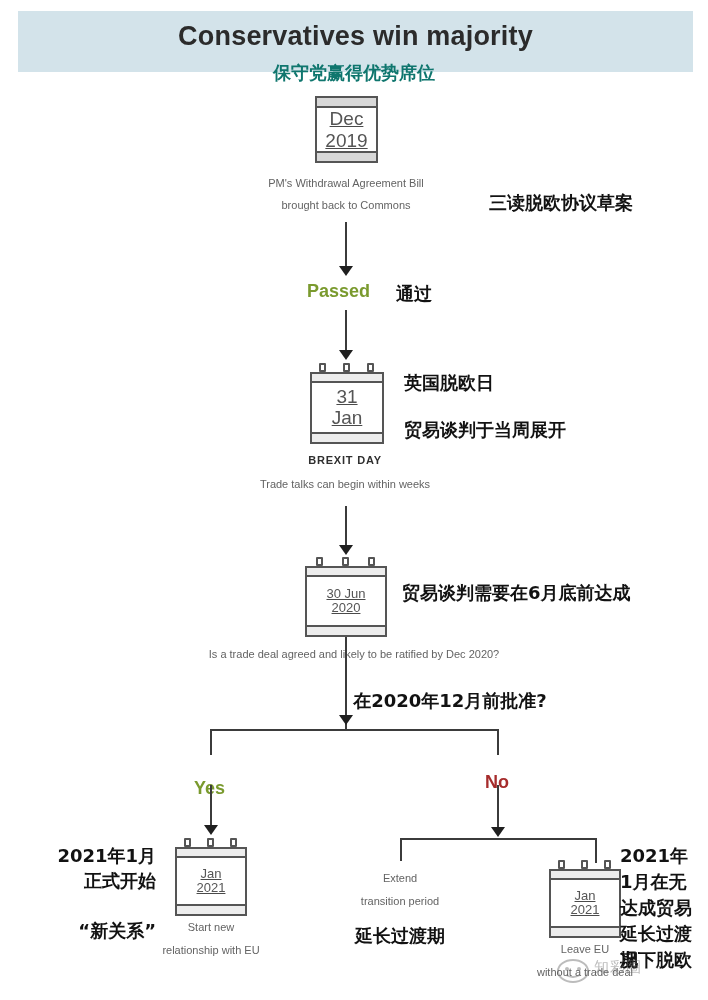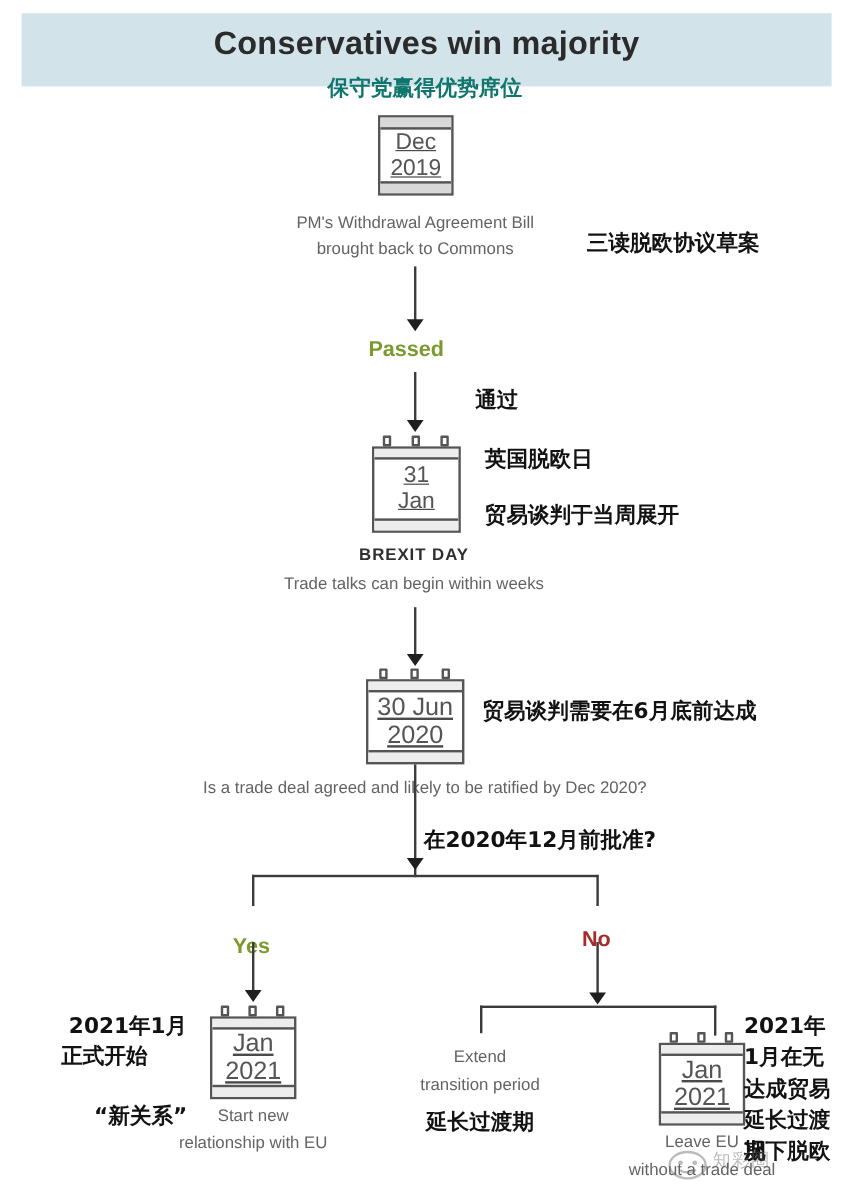--- a/index.html
+++ b/index.html
@@ -79,21 +79,21 @@
   }
   .cal-plain .cal-body {
     flex: 1 1 auto;
     display: flex;
     flex-direction: column;
     align-items: center;
     justify-content: center;
     line-height: 1.12;
   }
   .cal-line {
-    font-size: 21px;
+    font-size: 13px;
     color: #555;
     text-align: center;
     white-space: nowrap;
   }
   .cal-line.big { font-size: 19px; }
 
   
   .cal-ring {
     display: flex;
     flex-direction: column;
@@ -158,21 +158,21 @@
     height: 0;
     border-left: 7px solid transparent;
     border-right: 7px solid transparent;
     border-top: 10px solid #1f1f1f;
   }
 
   
   .en {
     position: absolute;
     color: #636363;
-    font-size: 14px;
+    font-size: 11px;
     line-height: 1.32;
     font-family: "Liberation Sans", "DejaVu Sans", sans-serif;
   }
   .en.center { text-align: center; }
   .en.bold {
     font-weight: bold;
     color: #2f2f2f;
     letter-spacing: 0.8px;
   }
   .cn {
@@ -247,21 +247,21 @@
   </div>
 
   <div class="en center" style="left:176px; top:176px; width:340px;">PM's Withdrawal Agreement Bill</div>
   <div class="en center" style="left:176px; top:198px; width:340px;">brought back to Commons</div>
   <div class="cn" style="left:489px; top:190px; width:210px;">三读脱欧协议草案</div>
 
   <div class="vline" style="left:345px; top:222px; height:48px;"></div>
   <div class="arrowhead" style="left:339px; top:266px;"></div>
 
   <div class="label-pass" style="left:307px; top:281px;">Passed</div>
-  <div class="cn" style="left:396px; top:281px;margin-top:40px;">通过</div>
+  <div class="cn" style="left:396px; top:281px;">通过</div>
 
   <div class="vline" style="left:345px; top:310px; height:45px;"></div>
   <div class="arrowhead" style="left:339px; top:350px;"></div>
 
   <div class="cal cal-ring" style="left:310px; top:363px; width:74px; height:81px;">
     <div class="rings">
       <div class="ring" style="left:9px;"></div>
       <div class="ring" style="left:33px;"></div>
       <div class="ring" style="left:57px;"></div>
     </div>
@@ -328,21 +328,21 @@
       <div class="sheet-top"></div>
       <div class="sheet-body">
         <div class="cal-line">Jan</div>
         <div class="cal-line">2021</div>
       </div>
       <div class="sheet-bottom"></div>
     </div>
   </div>
 
   <div class="cn right" style="left:18px; top:843px; width:138px;">2021年1月</div>
-  <div class="cn right" style="left:18px; top:868px; width:138px;text-align:center;">正式开始</div>
+  <div class="cn right" style="left:18px; top:868px; width:138px;">正式开始</div>
   <div class="cn right" style="left:18px; top:918px; width:138px;">“新关系”</div>
 
   <div class="en center" style="left:121px; top:920px; width:180px;">Start new</div>
   <div class="en center" style="left:101px; top:943px; width:220px;">relationship with EU</div>
 
   <div class="vline" style="left:497px; top:785px; height:46px;"></div>
   <div class="arrowhead" style="left:491px; top:827px;"></div>
 
   <div class="hline" style="left:400px; top:838px; width:197px;"></div>
   <div class="vline" style="left:400px; top:838px; height:23px;"></div>

